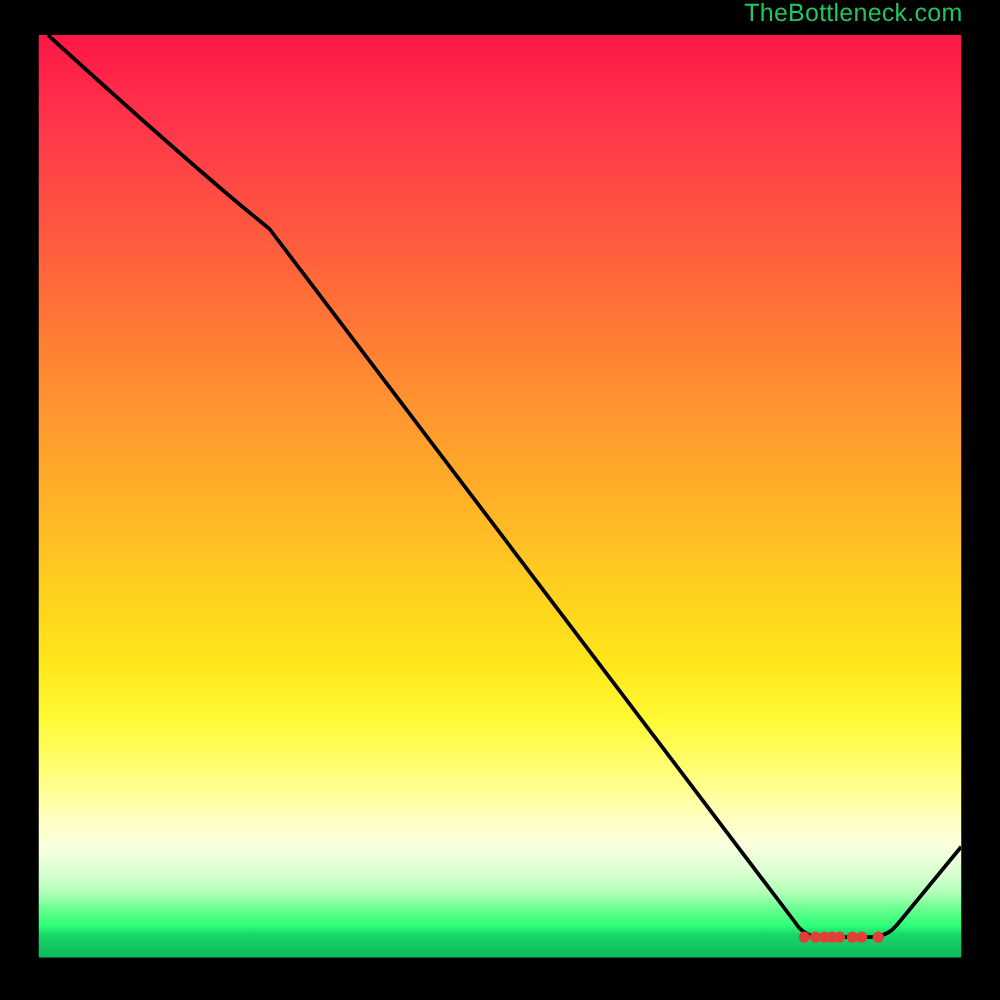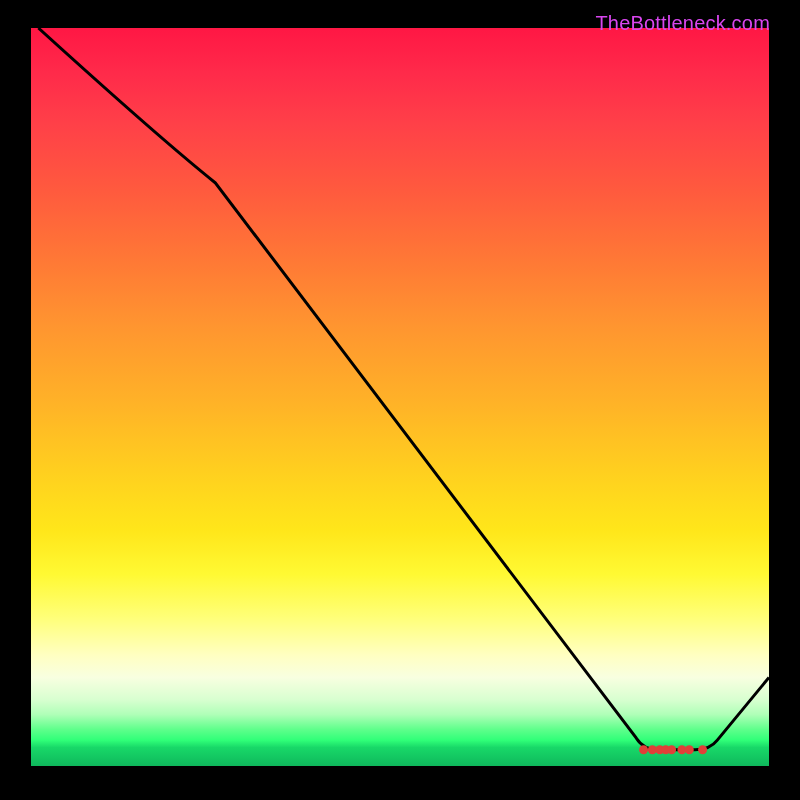--- a/index.html
+++ b/index.html
@@ -35,23 +35,23 @@
       #d8ffd0 91%,
       #b0ffb8 93%,
       #60ff8c 95%,
       #30ff78 96.5%,
       #18d868 97.5%,
       #0fb85c 100%
     );
   }
   .watermark {
     position: absolute;
-    top: 12px;
+    top: 0;
     right: 30px;
-    color: #d946ef;
+    color: #22c55e;
     font-size: 20px;
     letter-spacing: 0.2px;
     font-weight: 500;
   }
   svg.plot {
     position: absolute;
     left: 31px;
     top: 28px;
     width: 738px;
     height: 738px;

